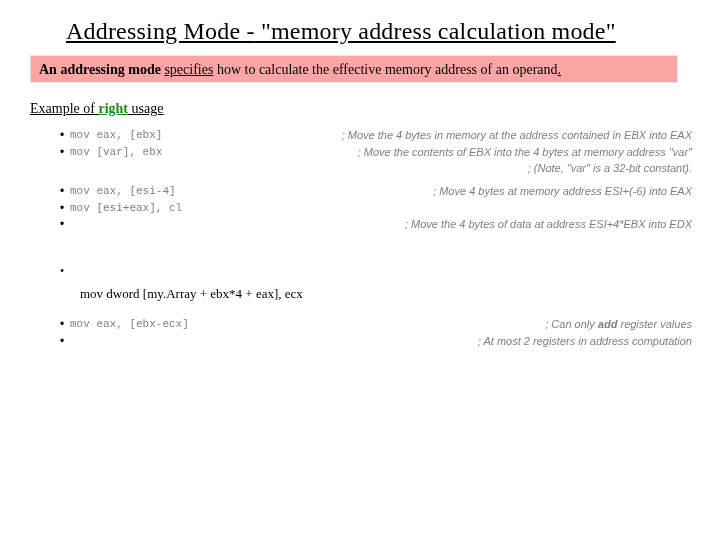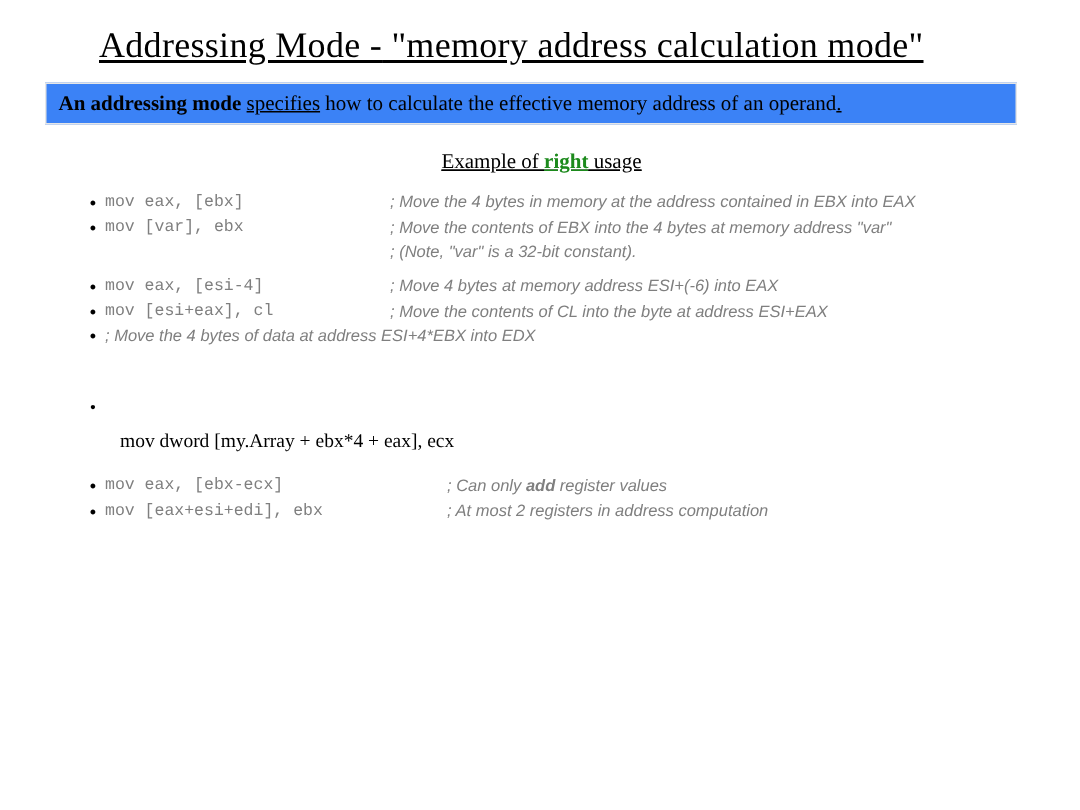--- a/index.html
+++ b/index.html
@@ -17,21 +17,21 @@
     padding: 12px 28px 12px 36px;
   }
   .title {
     font-size: 24px;
     margin: 6px 0 10px 30px;
     font-weight: normal;
     letter-spacing: 0.2px;
   }
   .title .b { text-decoration: underline; }
   .subtitle-wrap {
-    background: #3b82f6;
+    background: #fca5a5;
     border: 1px solid #e6e6e6;
     padding: 4px 8px;
     margin: 0 0 14px -6px;
     display: inline-block;
     width: 648px;
     box-sizing: border-box;
   }
   .subtitle {
     font-size: 14px;
   }
@@ -42,21 +42,20 @@
     font-size: 14px;
     margin: 0 0 22px 0;
     line-height: 1.35;
   }
   .rule .lead { font-weight: bold; text-decoration: underline; }
   .section-h {
     font-size: 14px;
     font-weight: normal;
     text-decoration: underline;
     margin: 4px 0 10px -6px;
-    text-align: center;
   }
   .section-h .plain { text-decoration: underline; }
   .section-h .right { color: #1c8a1c; font-weight: bold; text-decoration: underline; }
   .section-h .wrong { color: #c2221c; font-weight: bold; text-decoration: underline; }
   .codeblock {
     margin: 0 0 8px 18px;
     font-size: 11px;
     line-height: 1.5;
     color: #7a7a7a;
     font-family: Verdana, Arial, sans-serif;
@@ -77,20 +76,21 @@
     flex: 0 0 190px;
     white-space: pre;
     font-family: "Courier New", Courier, monospace;
     color: #7f7f7f;
   }
   .codeblock .comment {
     flex: 1;
     font-style: italic;
     color: #7f7f7f;
     white-space: pre-wrap;
+    text-align: right;
   }
   .codeblock .comment .bold { font-weight: bold; font-style: italic; }
   .gap { height: 6px; }
   .extra-line {
     margin: 8px 0 14px 18px;
     font-size: 13px;
     display: flex;
     align-items: center;
   }
   .extra-line .bullet {
@@ -141,21 +141,20 @@
       </div>
       <div class="gap"></div>
       <div class="row">
         <span class="bullet">•</span>
         <span class="code">mov eax, [esi-4]</span>
         <span class="comment">; Move 4 bytes at memory address ESI+(-6) into EAX</span>
       </div>
       <div class="row">
         <span class="bullet">•</span>
         <span class="code">mov [esi+eax], cl</span>
-        <span class="comment">; Move the contents of CL into the byte at address ESI+EAX</span>
       </div>
       <div class="row">
         <span class="bullet">•</span>
         <span class="comment">; Move the 4 bytes of data at address ESI+4*EBX into EDX</span>
       </div>
     </div>
 
   <div class="extra-line">
     <span class="bullet">•</span>
     <span class="txt">mov dword [my.Array + ebx*4 + eax], ecx</span>
@@ -163,18 +162,17 @@
 
 
   <div class="codeblock wrongblock" id="wrong-block">
       <div class="row">
         <span class="bullet">•</span>
         <span class="code">mov eax, [ebx-ecx]</span>
         <span class="comment"><span>; Can only </span><span class="bold">add</span><span> register values</span></span>
       </div>
       <div class="row">
         <span class="bullet">•</span>
-        <span class="code">mov [eax+esi+edi], ebx</span>
         <span class="comment"><span>; At most 2 registers in address computation</span></span>
       </div>
     </div>
 
 </div>
 
 </body></html>

